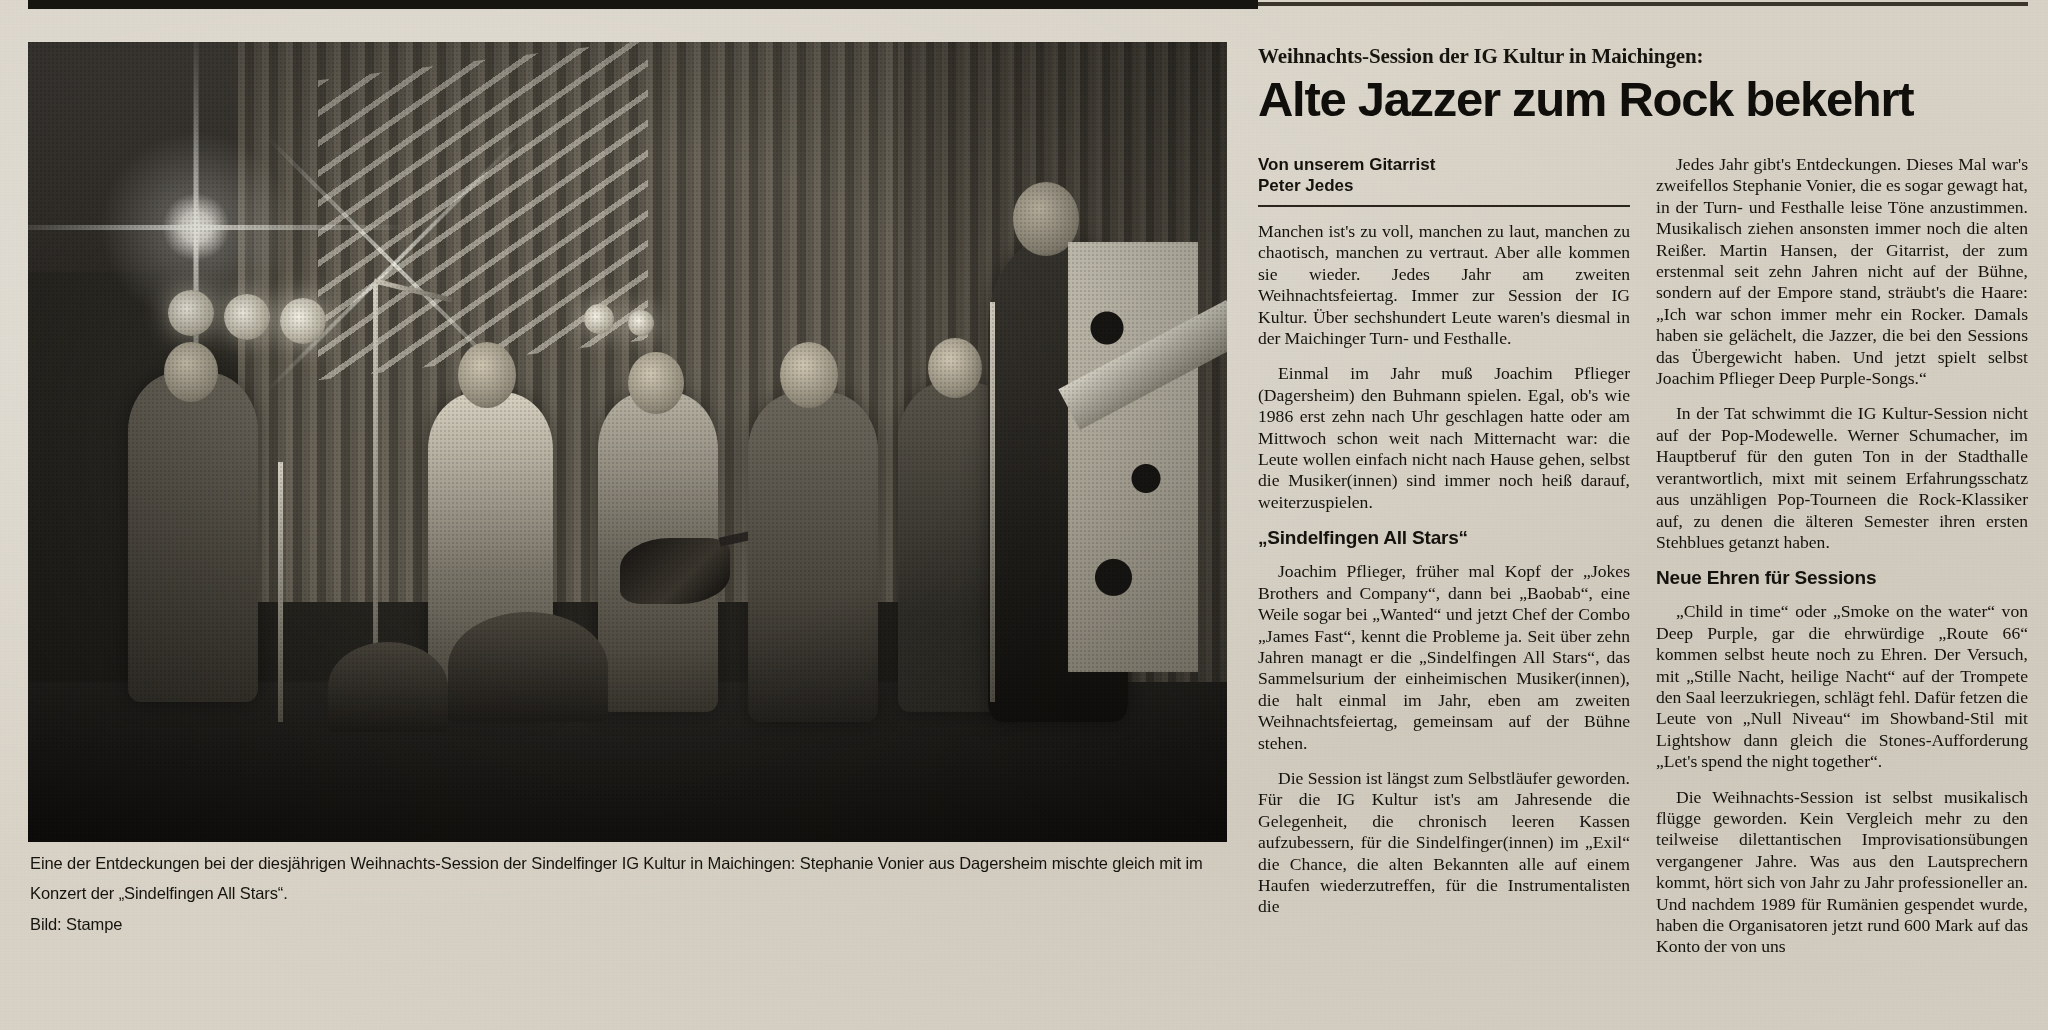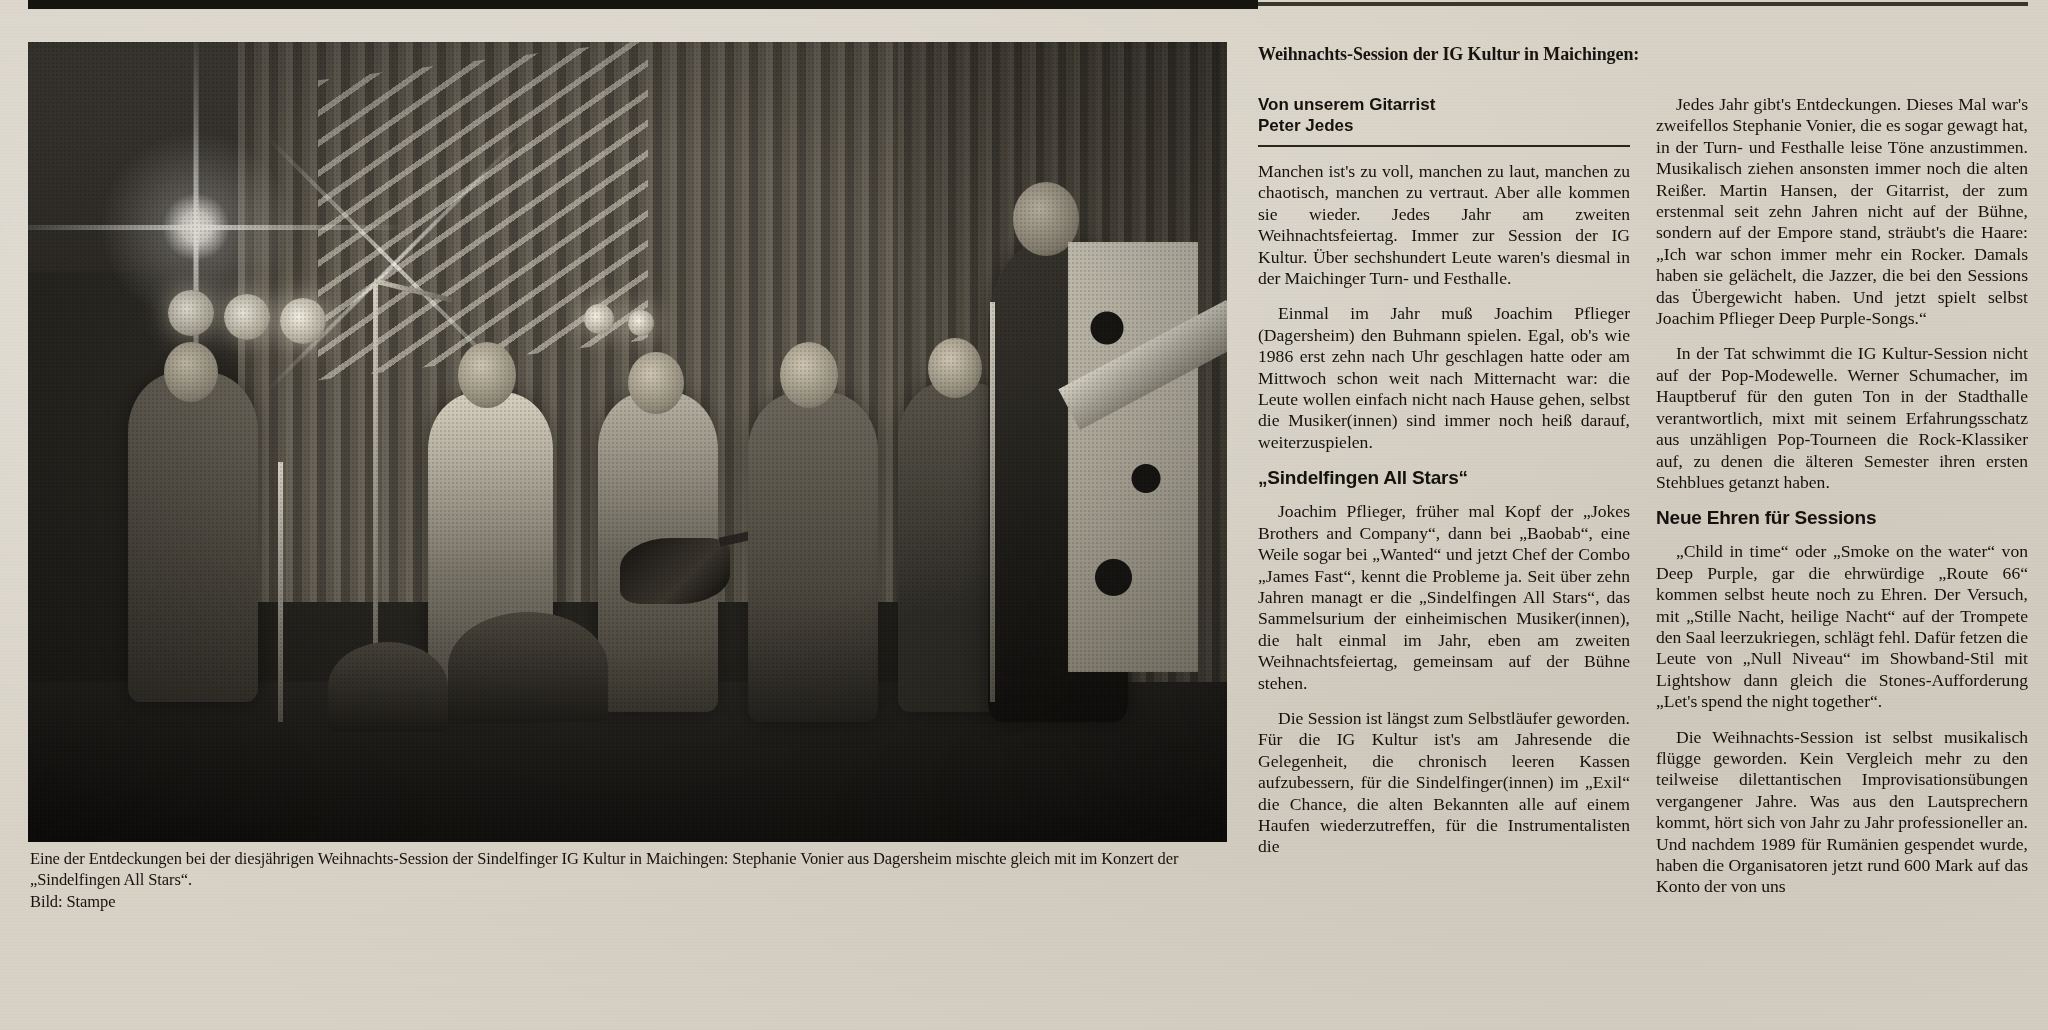--- a/index.html
+++ b/index.html
@@ -66,23 +66,23 @@
     width: 1199px;
     height: 800px;
     overflow: hidden;
     background: #2b2924;
   }
   .caption {
     position: absolute;
     left: 2px;
     top: 806px;
     width: 1195px;
-    font-family: Liberation Serif, serif;
+    font-family: Liberation Sans, sans-serif;
     font-size: 16.5px;
-    line-height: 21px;
+    line-height: 30px;
     color: #16140f;
     letter-spacing: -0.1px;
   }
   .caption .credit {
     display: block;
     text-align: left;
     margin-top: 1px;
   }
 
   
@@ -212,25 +212,25 @@
   
   .article {
     position: absolute;
     left: 1258px;
     top: 44px;
     width: 770px;
     height: 980px;
   }
   .kicker {
     font-family: "Liberation Serif", serif;
-    font-size: 18px;
+    font-size: 21px;
     font-weight: 700;
     color: #17150f;
     letter-spacing: -0.1px;
-    margin-bottom: 16px;
+    margin-bottom: 1px;
   }
   .headline {
     font-family: "Liberation Sans", sans-serif;
     font-weight: 700;
     font-size: 49px;
     line-height: 52px;
     letter-spacing: -1.3px;
     color: #100f0b;
     margin: 4px 0 16px 0;
   }
@@ -354,20 +354,21 @@
 
     <div class="caption">
       <span>Eine der Entdeckungen bei der diesjährigen Weihnachts-Session der Sindelfinger IG Kultur in Maichingen: Stephanie Vonier aus Dagersheim mischte gleich mit im Konzert der „Sindelfingen All Stars“.</span>
       <span class="credit">Bild: Stampe</span>
     </div>
   </div>
 
   <div class="article">
 
     <div class="kicker">Weihnachts-Session der IG Kultur in Maichingen:</div>
+    <h1 class="headline">Alte Jazzer zum Rock bekehrt</h1>
     <div class="rule-under-head"></div>
 
     <div class="cols">
 
       <div class="col col-clip">
         <div class="byline">
           <div>Von unserem Gitarrist</div>
           <div>Peter Jedes</div>
         </div>
         <div class="byline-rule"></div>

